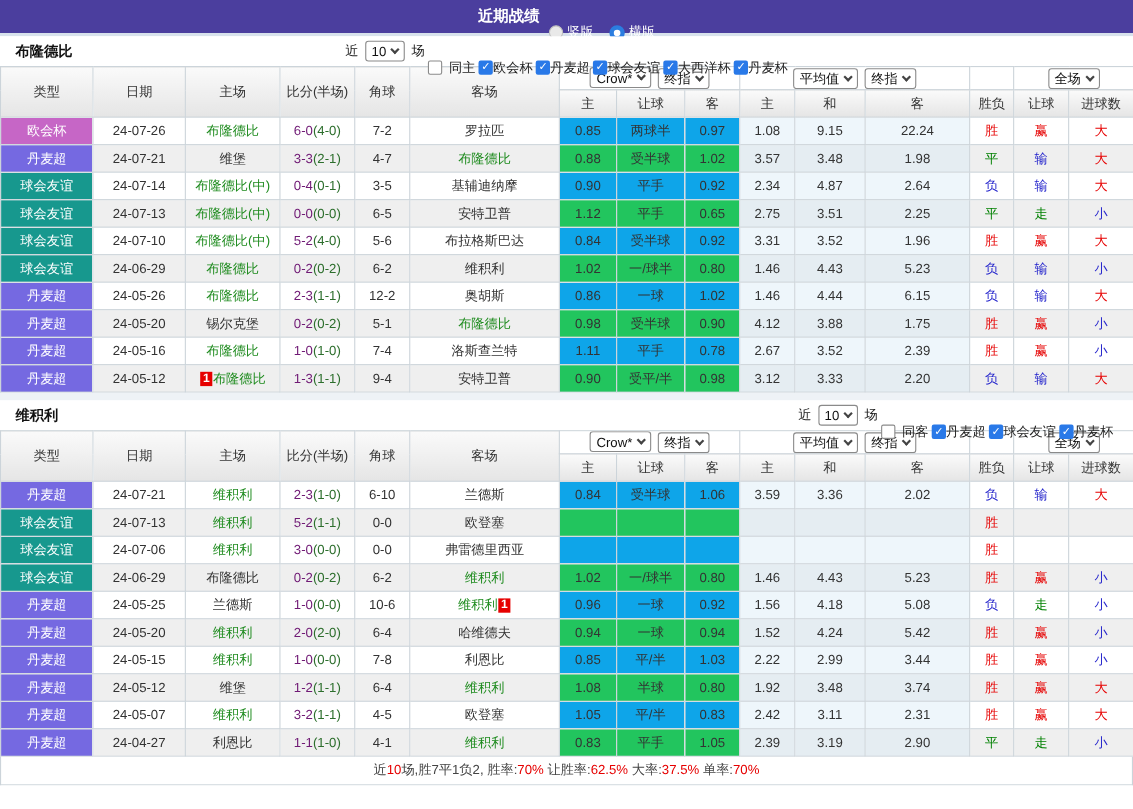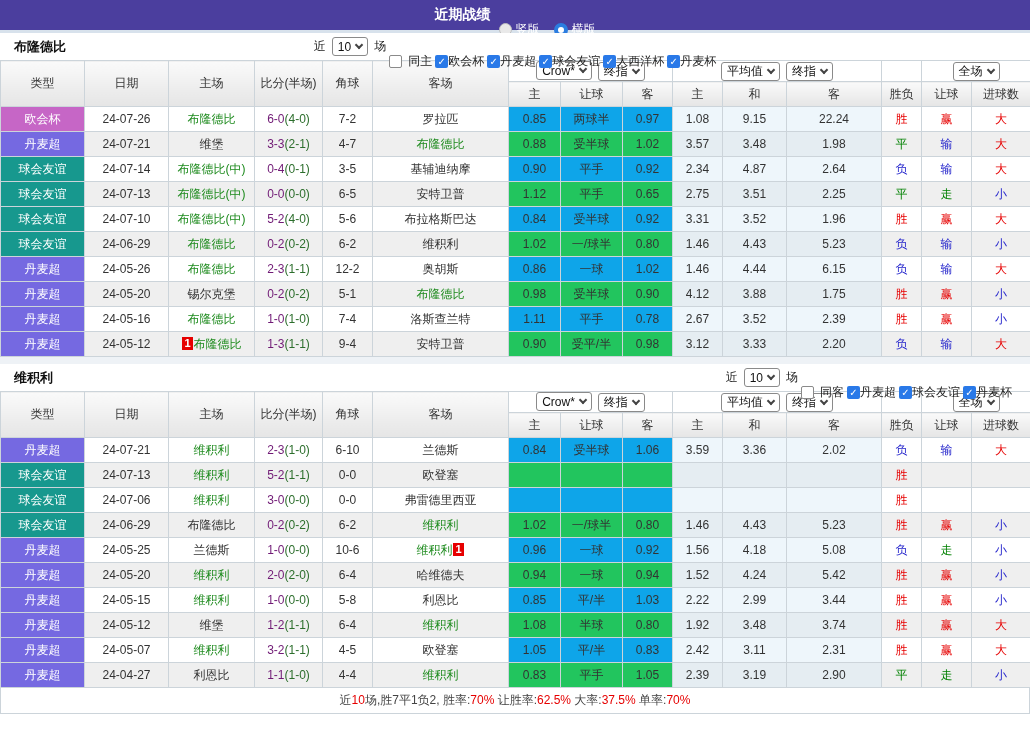--- a/index.html
+++ b/index.html
@@ -559,21 +559,21 @@
             <td class="avg">5.42</td>
             <td class="res c-red">胜</td>
             <td class="res c-red">赢</td>
             <td class="res c-blue">小</td>
           </tr>
           <tr class="odd">
             <td class="type" style="background: rgb(117, 105, 225);">丹麦超</td>
             <td>24-05-15</td>
             <td><span class="green">维积利</span></td>
             <td><span class="ft">1-0</span><span class="ht">(0-0)</span></td>
-            <td>5-8</td>
+            <td>7-8</td>
             <td><span>利恩比</span></td>
             <td class="crow">0.85</td>
             <td class="crow">平/半</td>
             <td class="crow">1.03</td>
             <td class="avg">2.22</td>
             <td class="avg">2.99</td>
             <td class="avg">3.44</td>
             <td class="res c-red">胜</td>
             <td class="res c-red">赢</td>
             <td class="res c-blue">小</td>
@@ -610,21 +610,21 @@
             <td class="avg">2.31</td>
             <td class="res c-red">胜</td>
             <td class="res c-red">赢</td>
             <td class="res c-red">大</td>
           </tr>
           <tr class="even">
             <td class="type" style="background: rgb(117, 105, 225);">丹麦超</td>
             <td>24-04-27</td>
             <td><span>利恩比</span></td>
             <td><span class="ft">1-1</span><span class="ht">(1-0)</span></td>
-            <td>4-4</td>
+            <td>4-1</td>
             <td><span class="green">维积利</span></td>
             <td class="crow">0.83</td>
             <td class="crow">平手</td>
             <td class="crow">1.05</td>
             <td class="avg">2.39</td>
             <td class="avg">3.19</td>
             <td class="avg">2.90</td>
             <td class="res c-green">平</td>
             <td class="res c-green">走</td>
             <td class="res c-blue">小</td>

